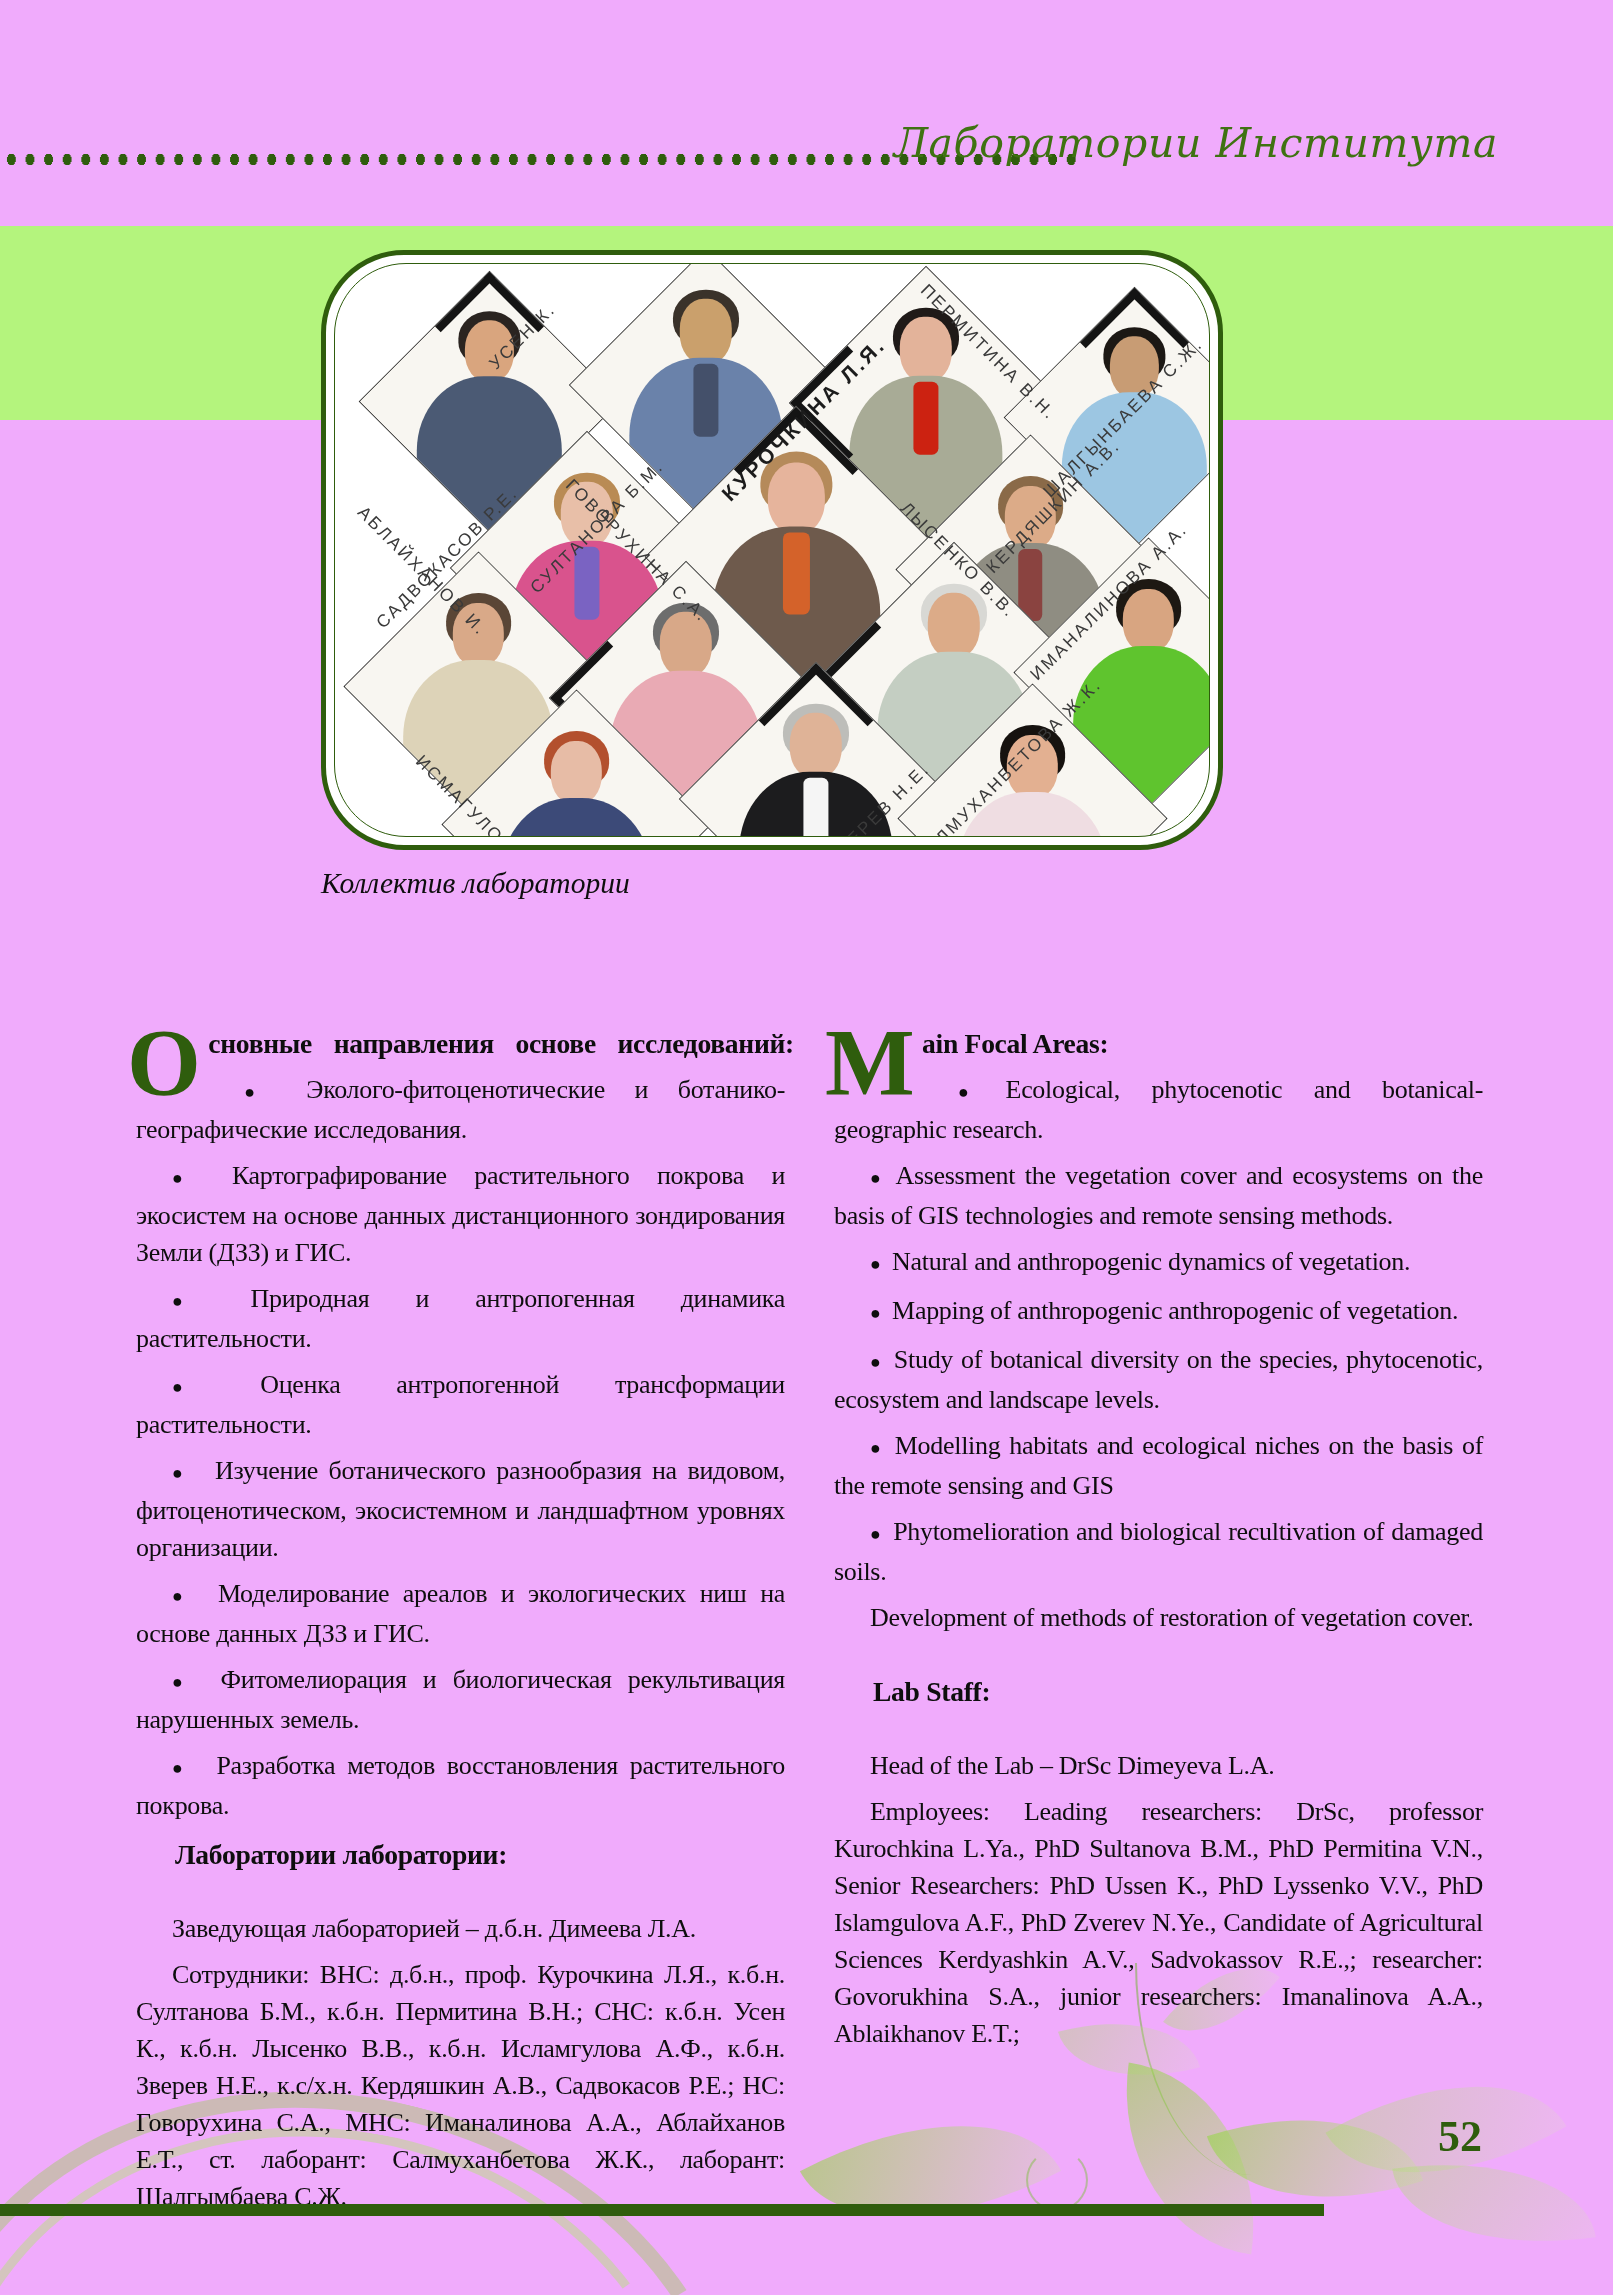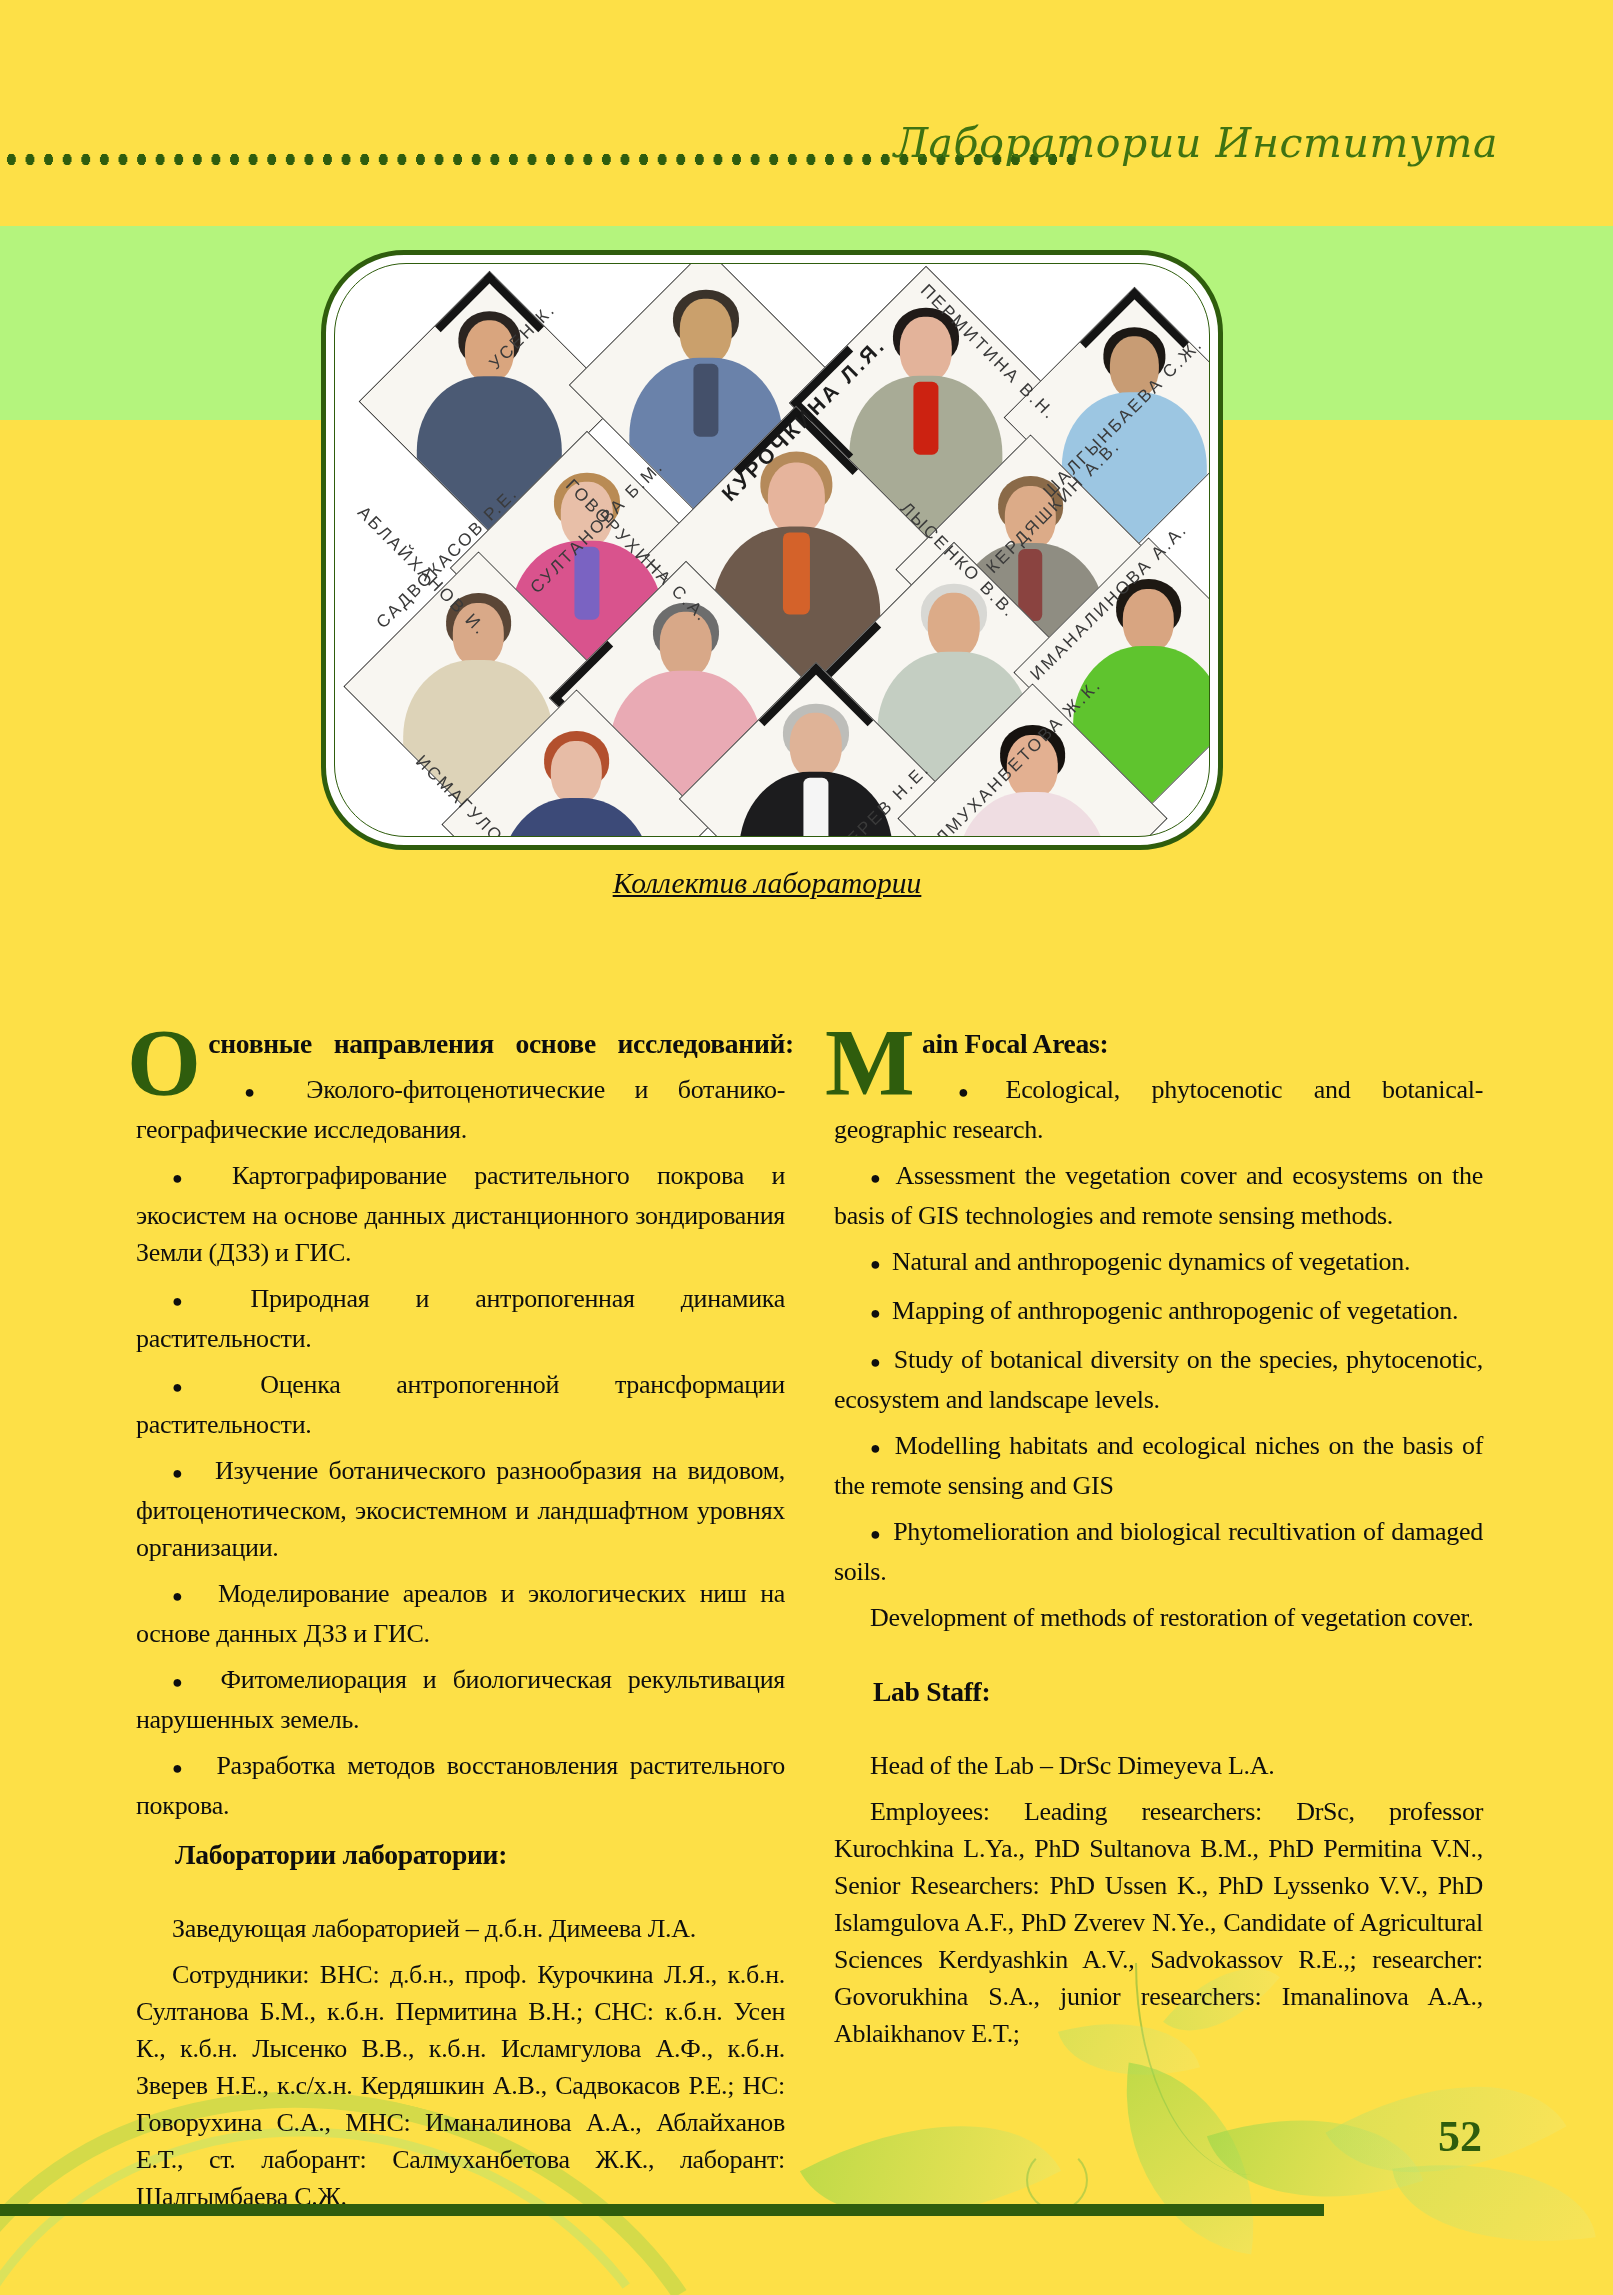--- a/index.html
+++ b/index.html
@@ -1,16 +1,16 @@
 <!DOCTYPE html>
 <html style="--dark_green: #2f5d0d; --script_green: #3f7212; --light_green: #b4f47d; --leaf_green: #97d34e; --text_color: #0e0e0e;font-size:10.3px"><head>
 <meta charset="utf-8">
 <style>
   html,body{margin:0;padding:0;background:#ffffff;}
-  .page{position:relative;width:1614px;height:2295px;overflow:hidden;background:#fde047;
+  .page{position:relative;width:1614px;height:2295px;overflow:hidden;background:#f0abfc;
         font-family:"Liberation Serif",serif;color:#0e0e0e;}
 
   
   .dotted{position:absolute;left:5.1px;top:153px;width:1079px;height:13px;
           background-image:radial-gradient(4.5px 5.8px at 6.4px 6.4px,var(--dark_green) 98%,transparent 100%);
           background-size:18.6px 13px;background-repeat:repeat-x;}
   .script-title{position:absolute;top:121px;right:116px;font-family:"DejaVu Serif",serif;
           font-style:italic;font-size:41px;line-height:45px;color:var(--script_green);letter-spacing:0.6px;}
 
   
@@ -29,22 +29,22 @@
   .torso{position:absolute;left:50%;top:40%;width:56%;height:62%;transform:translateX(-50%);
         border-radius:46% 46% 0 0;}
   .accent{position:absolute;left:50%;top:42%;width:9%;height:27%;transform:translateX(-50%);border-radius:6.4px;}
   .corner{position:absolute;width:38%;height:38%;}
   .corner.top{left:-1.3px;top:-1.3px;border-top:9.6px solid #141414;border-left:9.6px solid #141414;}
   .corner.left{left:-1.3px;bottom:-1.3px;border-left:9.6px solid #141414;border-bottom:9.6px solid #141414;}
   .pname{position:absolute;font-family:"Liberation Sans",sans-serif;font-size:17.3px;letter-spacing:2.6px;
          color:#3a3a3a;white-space:nowrap;transform-origin:0 0;z-index:4;}
   .pname.bold{font-weight:bold;font-size:21px;letter-spacing:3.2px;color:#1c1c1c;}
 
-  .caption{position:absolute;left:321px;top:867px;width:892px;text-align:center;
-           font-style:italic;font-size:29.5px;line-height:33px;z-index:2;text-decoration:underline;}
+  .caption{position:absolute;left:321px;top:867px;width:892px;text-align:left;
+           font-style:italic;font-size:29.5px;line-height:33px;z-index:2;}
 
   
   .columns{position:absolute;left:127px;top:1025px;width:1365px;display:flex;gap:31px;z-index:2;}
   .col{flex:1;font-size:26px;line-height:37px;text-align:justify;letter-spacing:-0.3px;}
   .dropcap{float:left;font-weight:bold;font-size:95px;line-height:68px;color:var(--dark_green);
            margin:3.8px 7.7px 0 0;}
   .col-heading{font-weight:bold;font-size:27.6px;margin:0;}
   .ru .col-heading{text-align-last:justify;}
   .bullet,.para{margin:9px;text-indent:36px;}
   .bullet .dot{font-size:18px;margin-right:28px;}

